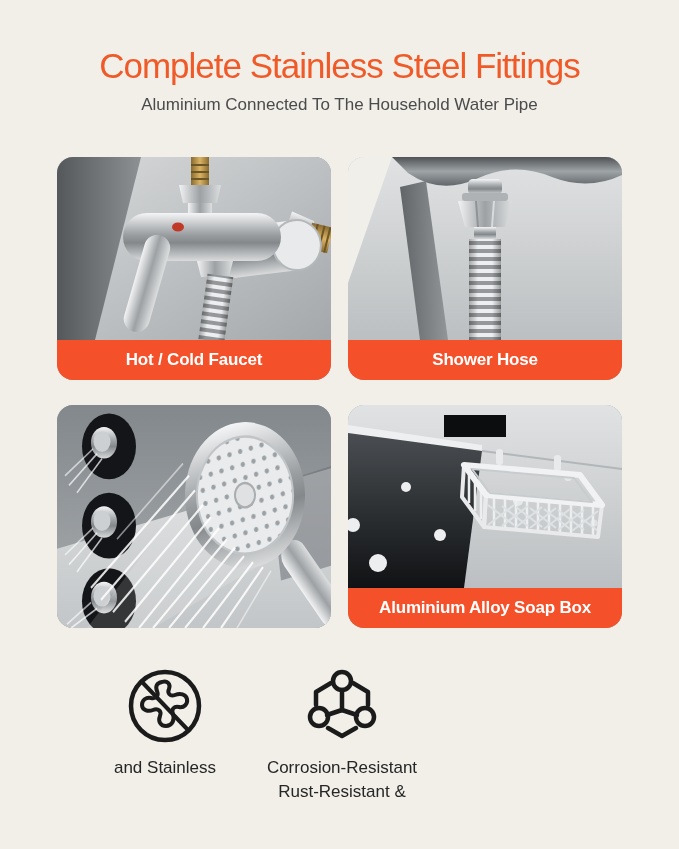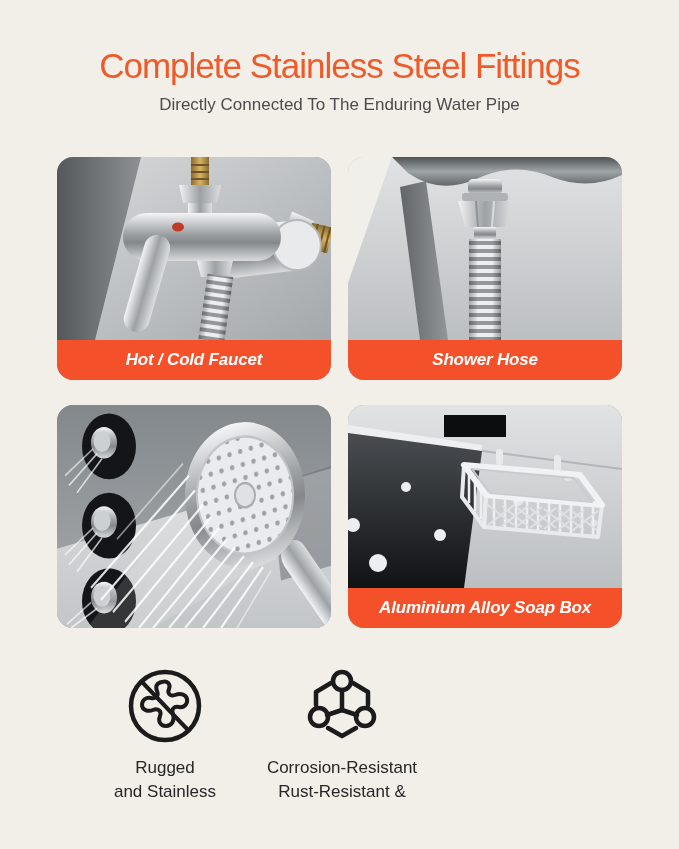--- a/index.html
+++ b/index.html
@@ -16,21 +16,21 @@
     color:#f05a28;letter-spacing:-1px;
   }
   .subtitle{margin-top:11px;font-size:17px;color:#4b4b4b;}
   .grid{
     margin:42px 57px 0 57px;
     display:grid;grid-template-columns:1fr 1fr;
     gap:25px 17px;
   }
   .tile{
     margin:0;height:223px;border-radius:16px;overflow:hidden;
-    display:flex;flex-direction:column;background:#9aa0a3;font-style:italic;
+    display:flex;flex-direction:column;background:#9aa0a3;
   }
   .photo{flex:1;min-height:0;}
   .photo svg{width:100%;height:100%;display:block;}
   .bar{
     height:40px;flex:0 0 40px;background:#f4502a;color:#ffffff;
     display:flex;align-items:center;justify-content:center;
     font-size:17px;font-weight:bold;letter-spacing:-0.2px;white-space:nowrap;
   }
   .features{margin-top:38px;display:flex;}
   .feature{display:flex;flex-direction:column;align-items:center;}
@@ -112,21 +112,21 @@
     <pattern id="pDots" width="11" height="11" patternUnits="userSpaceOnUse">
       <circle cx="5" cy="5" r="2.1" fill="#9aa0a3"></circle>
     </pattern>
   </defs>
 </svg>
 
 <div class="page">
 
   <div class="header">
     <h1 class="title">Complete Stainless Steel Fittings</h1>
-    <div class="subtitle">Directly Connected To The Enduring Water Pipe</div>
+    <div class="subtitle">Aluminium Connected To The Household Water Pipe</div>
   </div>
 
   <div class="grid">
 
     <figure class="tile">
       <div class="photo">
         <svg viewBox="0 0 274 183" preserveAspectRatio="none">
           <rect width="274" height="183" fill="url(#gSteel)"></rect>
           <polygon points="0,0 84,0 38,183 0,183" fill="url(#gWallDark)"></polygon>
           <rect x="134" y="0" width="18" height="30" fill="url(#gBrass)"></rect>
@@ -316,21 +316,20 @@
       <svg viewBox="0 0 80 80">
         <circle class="icon-stroke" cx="40" cy="40" r="34" stroke-width="4.5"></circle>
         <line class="icon-stroke" x1="18" y1="17" x2="63" y2="64" stroke-width="4"></line>
         <path class="icon-stroke" fill="#f2efe9" stroke-width="4" d="
           M37,16 C42,14 46,18 44,23 C42,27 45,31 50,29 C55,27 61,28 62,33
           C63,38 59,42 54,41 C49,40 46,43 48,48 C50,54 47,60 41,60
           C35,60 33,55 35,50 C37,45 33,42 28,44 C23,46 17,44 17,39
           C17,34 21,31 26,32 C31,33 34,30 32,25 C30,20 32,17 37,16 Z"></path>
       </svg>
       <div class="feature-label">
-        <div>Rugged</div>
         <div>and Stainless</div>
       </div>
     </div>
 
     <div class="feature feature-2">
       <svg viewBox="0 0 80 80">
         <line class="icon-stroke" x1="40" y1="24" x2="40" y2="44" stroke-width="4.5"></line>
         <line class="icon-stroke" x1="40" y1="44" x2="25" y2="49" stroke-width="4.5"></line>
         <line class="icon-stroke" x1="40" y1="44" x2="55" y2="49" stroke-width="4.5"></line>
         <circle class="icon-stroke" cx="40" cy="15" r="9" stroke-width="4.5"></circle>

